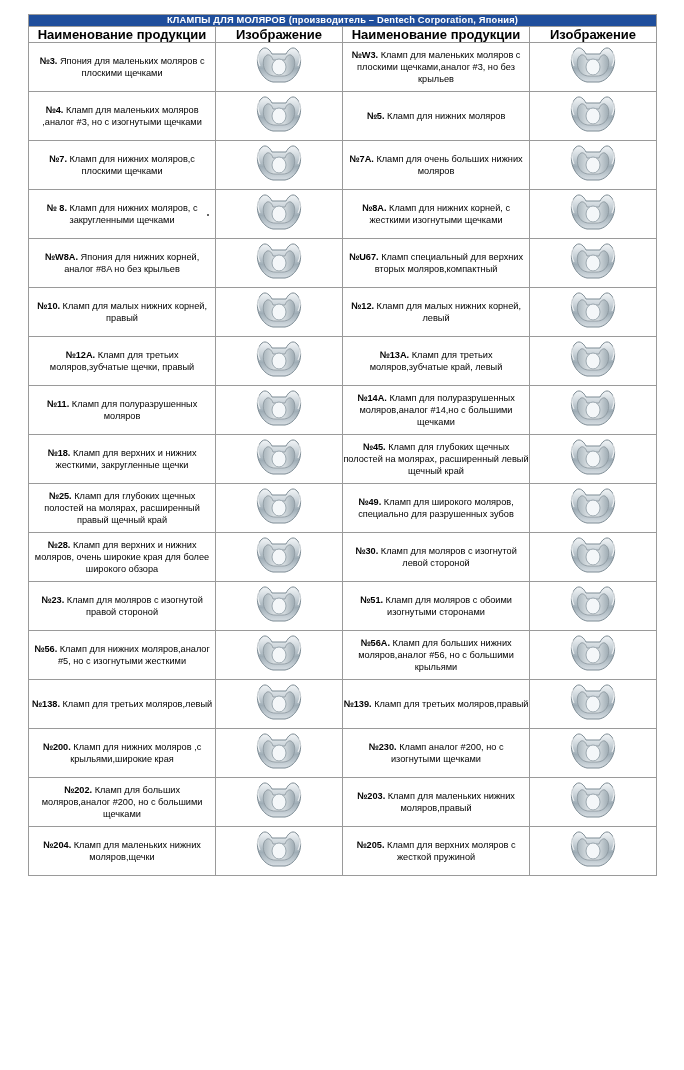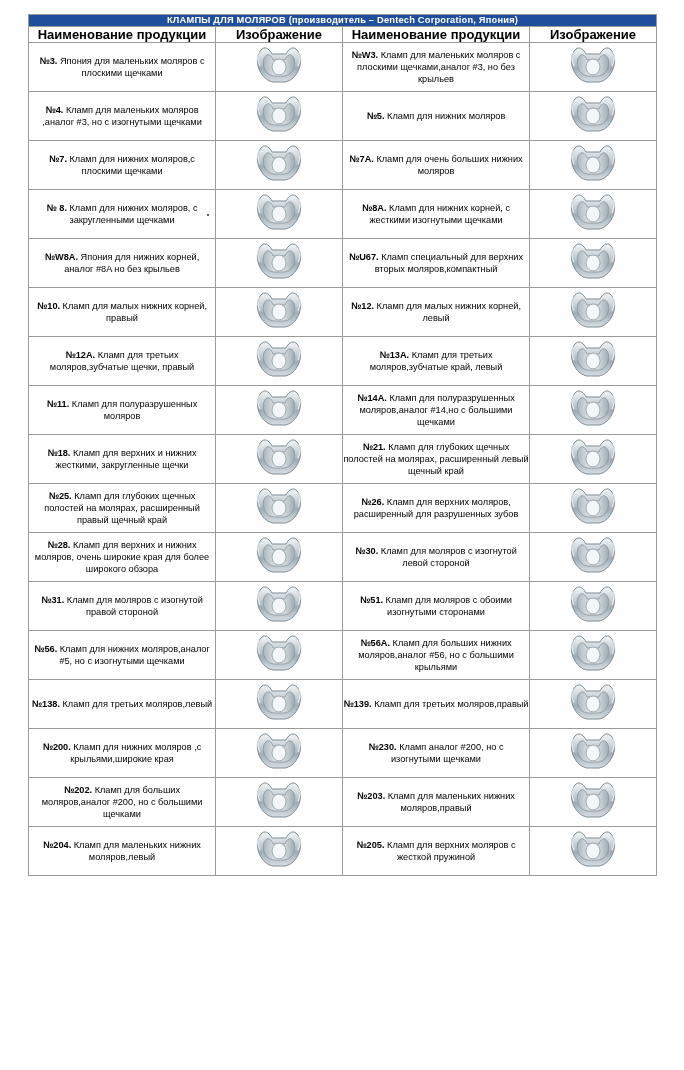--- a/index.html
+++ b/index.html
@@ -510,21 +510,21 @@
         <stop offset="100%" stop-color="#9eabb3"></stop>
       </linearGradient>
     </defs>
     <path d="M9 6 C3 11 3 22 8 30 C11 35 15 38 20 39 L32 39 C37 38 41 35 44 30 C49 22 49 11 43 6 C39 3 35 7 33 11 L19 11 C17 7 13 3 9 6 Z" fill="url(#g16)" stroke="#7d8b94" stroke-width="1"></path>
     <path d="M14 12 C10 14 9 21 12 27 C14 31 18 33 22 33 L30 33 C34 33 38 31 40 27 C43 21 42 14 38 12 C35 11 33 14 32 17 L20 17 C19 14 17 11 14 12 Z" fill="url(#g16b)" stroke="#8a969d" stroke-width=".8"></path>
     <ellipse cx="26" cy="24" rx="7" ry="8" fill="#f4f7f9" stroke="#93a0a8" stroke-width=".9"></ellipse>
     <path d="M6 9 C4 13 5 19 7 23" fill="none" stroke="#ffffff" stroke-width="1.2" opacity=".7"></path>
     <path d="M46 9 C48 13 47 19 45 23" fill="none" stroke="#ffffff" stroke-width="1.2" opacity=".7"></path>
   </svg>
 </span></td>
-          <td class="name-cell"><b>№21.</b><span> Кламп для глубоких щечных полостей на молярах, расширенный левый щечный край</span></td>
+          <td class="name-cell"><b>№45.</b><span> Кламп для глубоких щечных полостей на молярах, расширенный левый щечный край</span></td>
           <td class="img-cell"><span class="clamp-wrap">
   <svg class="clamp" width="52" height="44" viewBox="0 0 52 44" aria-hidden="true">
     <defs>
       <linearGradient id="g17" x1="0" y1="0" x2="0" y2="1">
         <stop offset="0%" stop-color="#f2f5f7"></stop>
         <stop offset="35%" stop-color="#c9d2d8"></stop>
         <stop offset="60%" stop-color="#9fadb6"></stop>
         <stop offset="100%" stop-color="#d7dee3"></stop>
       </linearGradient>
       <linearGradient id="g17b" x1="0" y1="0" x2="1" y2="0">
@@ -558,21 +558,21 @@
         <stop offset="100%" stop-color="#9eabb3"></stop>
       </linearGradient>
     </defs>
     <path d="M9 6 C3 11 3 22 8 30 C11 35 15 38 20 39 L32 39 C37 38 41 35 44 30 C49 22 49 11 43 6 C39 3 35 7 33 11 L19 11 C17 7 13 3 9 6 Z" fill="url(#g18)" stroke="#7d8b94" stroke-width="1"></path>
     <path d="M14 12 C10 14 9 21 12 27 C14 31 18 33 22 33 L30 33 C34 33 38 31 40 27 C43 21 42 14 38 12 C35 11 33 14 32 17 L20 17 C19 14 17 11 14 12 Z" fill="url(#g18b)" stroke="#8a969d" stroke-width=".8"></path>
     <ellipse cx="26" cy="24" rx="7" ry="8" fill="#f4f7f9" stroke="#93a0a8" stroke-width=".9"></ellipse>
     <path d="M6 9 C4 13 5 19 7 23" fill="none" stroke="#ffffff" stroke-width="1.2" opacity=".7"></path>
     <path d="M46 9 C48 13 47 19 45 23" fill="none" stroke="#ffffff" stroke-width="1.2" opacity=".7"></path>
   </svg>
 </span></td>
-          <td class="name-cell"><b>№26.</b><span> Кламп для верхних моляров, расширенный для разрушенных зубов</span></td>
+          <td class="name-cell"><b>№49.</b><span> Кламп для широкого моляров, специально для разрушенных зубов</span></td>
           <td class="img-cell"><span class="clamp-wrap">
   <svg class="clamp" width="52" height="44" viewBox="0 0 52 44" aria-hidden="true">
     <defs>
       <linearGradient id="g19" x1="0" y1="0" x2="0" y2="1">
         <stop offset="0%" stop-color="#f2f5f7"></stop>
         <stop offset="35%" stop-color="#c9d2d8"></stop>
         <stop offset="60%" stop-color="#9fadb6"></stop>
         <stop offset="100%" stop-color="#d7dee3"></stop>
       </linearGradient>
       <linearGradient id="g19b" x1="0" y1="0" x2="1" y2="0">
@@ -631,21 +631,21 @@
     </defs>
     <path d="M9 6 C3 11 3 22 8 30 C11 35 15 38 20 39 L32 39 C37 38 41 35 44 30 C49 22 49 11 43 6 C39 3 35 7 33 11 L19 11 C17 7 13 3 9 6 Z" fill="url(#g21)" stroke="#7d8b94" stroke-width="1"></path>
     <path d="M14 12 C10 14 9 21 12 27 C14 31 18 33 22 33 L30 33 C34 33 38 31 40 27 C43 21 42 14 38 12 C35 11 33 14 32 17 L20 17 C19 14 17 11 14 12 Z" fill="url(#g21b)" stroke="#8a969d" stroke-width=".8"></path>
     <ellipse cx="26" cy="24" rx="7" ry="8" fill="#f4f7f9" stroke="#93a0a8" stroke-width=".9"></ellipse>
     <path d="M6 9 C4 13 5 19 7 23" fill="none" stroke="#ffffff" stroke-width="1.2" opacity=".7"></path>
     <path d="M46 9 C48 13 47 19 45 23" fill="none" stroke="#ffffff" stroke-width="1.2" opacity=".7"></path>
   </svg>
 </span></td>
         </tr>
         <tr>
-          <td class="name-cell"><b>№31.</b><span> Кламп для моляров с изогнутой правой стороной</span></td>
+          <td class="name-cell"><b>№23.</b><span> Кламп для моляров с изогнутой правой стороной</span></td>
           <td class="img-cell"><span class="clamp-wrap">
   <svg class="clamp" width="52" height="44" viewBox="0 0 52 44" aria-hidden="true">
     <defs>
       <linearGradient id="g22" x1="0" y1="0" x2="0" y2="1">
         <stop offset="0%" stop-color="#f2f5f7"></stop>
         <stop offset="35%" stop-color="#c9d2d8"></stop>
         <stop offset="60%" stop-color="#9fadb6"></stop>
         <stop offset="100%" stop-color="#d7dee3"></stop>
       </linearGradient>
       <linearGradient id="g22b" x1="0" y1="0" x2="1" y2="0">
@@ -679,21 +679,21 @@
     </defs>
     <path d="M9 6 C3 11 3 22 8 30 C11 35 15 38 20 39 L32 39 C37 38 41 35 44 30 C49 22 49 11 43 6 C39 3 35 7 33 11 L19 11 C17 7 13 3 9 6 Z" fill="url(#g23)" stroke="#7d8b94" stroke-width="1"></path>
     <path d="M14 12 C10 14 9 21 12 27 C14 31 18 33 22 33 L30 33 C34 33 38 31 40 27 C43 21 42 14 38 12 C35 11 33 14 32 17 L20 17 C19 14 17 11 14 12 Z" fill="url(#g23b)" stroke="#8a969d" stroke-width=".8"></path>
     <ellipse cx="26" cy="24" rx="7" ry="8" fill="#f4f7f9" stroke="#93a0a8" stroke-width=".9"></ellipse>
     <path d="M6 9 C4 13 5 19 7 23" fill="none" stroke="#ffffff" stroke-width="1.2" opacity=".7"></path>
     <path d="M46 9 C48 13 47 19 45 23" fill="none" stroke="#ffffff" stroke-width="1.2" opacity=".7"></path>
   </svg>
 </span></td>
         </tr>
         <tr>
-          <td class="name-cell"><b>№56.</b><span> Кламп для нижних моляров,аналог #5, но с изогнутыми щечками</span></td>
+          <td class="name-cell"><b>№56.</b><span> Кламп для нижних моляров,аналог #5, но с изогнутыми жесткими</span></td>
           <td class="img-cell"><span class="clamp-wrap">
   <svg class="clamp" width="52" height="44" viewBox="0 0 52 44" aria-hidden="true">
     <defs>
       <linearGradient id="g24" x1="0" y1="0" x2="0" y2="1">
         <stop offset="0%" stop-color="#f2f5f7"></stop>
         <stop offset="35%" stop-color="#c9d2d8"></stop>
         <stop offset="60%" stop-color="#9fadb6"></stop>
         <stop offset="100%" stop-color="#d7dee3"></stop>
       </linearGradient>
       <linearGradient id="g24b" x1="0" y1="0" x2="1" y2="0">
@@ -871,21 +871,21 @@
     </defs>
     <path d="M9 6 C3 11 3 22 8 30 C11 35 15 38 20 39 L32 39 C37 38 41 35 44 30 C49 22 49 11 43 6 C39 3 35 7 33 11 L19 11 C17 7 13 3 9 6 Z" fill="url(#g31)" stroke="#7d8b94" stroke-width="1"></path>
     <path d="M14 12 C10 14 9 21 12 27 C14 31 18 33 22 33 L30 33 C34 33 38 31 40 27 C43 21 42 14 38 12 C35 11 33 14 32 17 L20 17 C19 14 17 11 14 12 Z" fill="url(#g31b)" stroke="#8a969d" stroke-width=".8"></path>
     <ellipse cx="26" cy="24" rx="7" ry="8" fill="#f4f7f9" stroke="#93a0a8" stroke-width=".9"></ellipse>
     <path d="M6 9 C4 13 5 19 7 23" fill="none" stroke="#ffffff" stroke-width="1.2" opacity=".7"></path>
     <path d="M46 9 C48 13 47 19 45 23" fill="none" stroke="#ffffff" stroke-width="1.2" opacity=".7"></path>
   </svg>
 </span></td>
         </tr>
         <tr>
-          <td class="name-cell"><b>№204.</b><span> Кламп для маленьких нижних моляров,левый</span></td>
+          <td class="name-cell"><b>№204.</b><span> Кламп для маленьких нижних моляров,щечки</span></td>
           <td class="img-cell"><span class="clamp-wrap">
   <svg class="clamp" width="52" height="44" viewBox="0 0 52 44" aria-hidden="true">
     <defs>
       <linearGradient id="g32" x1="0" y1="0" x2="0" y2="1">
         <stop offset="0%" stop-color="#f2f5f7"></stop>
         <stop offset="35%" stop-color="#c9d2d8"></stop>
         <stop offset="60%" stop-color="#9fadb6"></stop>
         <stop offset="100%" stop-color="#d7dee3"></stop>
       </linearGradient>
       <linearGradient id="g32b" x1="0" y1="0" x2="1" y2="0">

